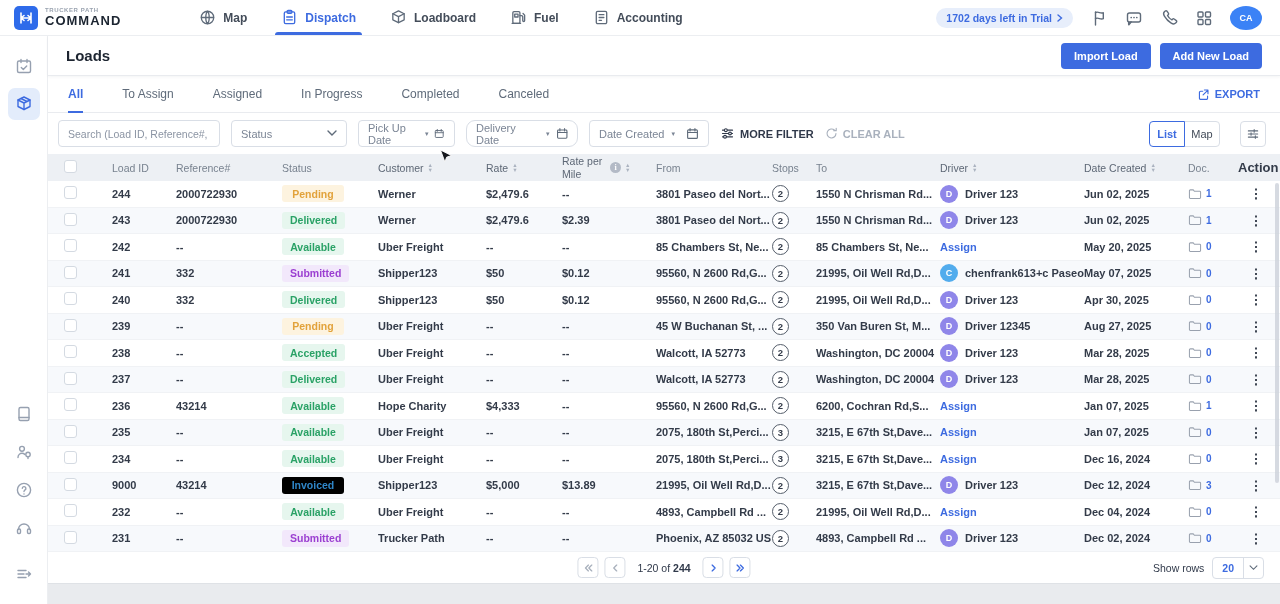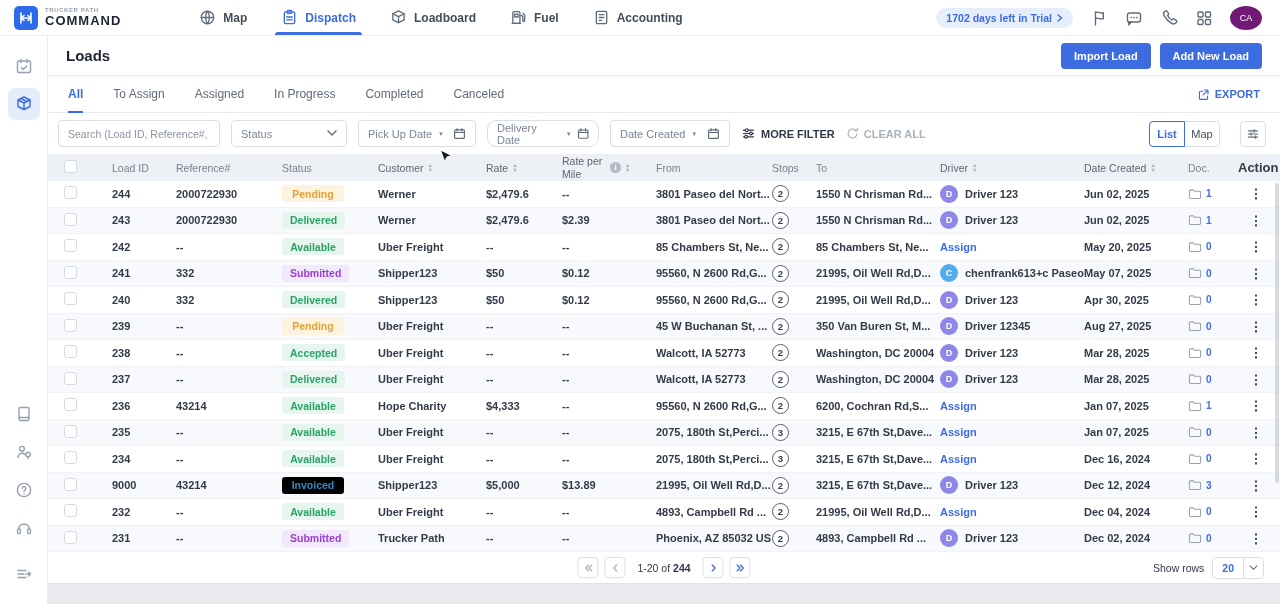--- a/index.html
+++ b/index.html
@@ -15,58 +15,58 @@
   .logo-text .tp { font-size:6px; letter-spacing:.6px; color:#9aa3b0; font-weight:700; }
   .logo-text .cmd { font-size:13px; letter-spacing:1px; color:#1c2531; font-weight:700; }
   .nav { display:flex; align-items:center; gap:34px; height:100%; }
   .nav-item { display:flex; align-items:center; gap:7px; height:100%; position:relative; cursor:pointer; color:#434c59; font-weight:700; font-size:12px; }
   .nav-item.active { color:#3d6be0; }
   .nav-item.active .ic { stroke:#3d6be0; }
   .nav-item.active::after { content:""; position:absolute; left:-6px; right:-6px; bottom:0; height:3px; border-radius:3px 3px 0 0; background:#3d6be0; }
   .top-right { margin-left:auto; display:flex; align-items:center; gap:17px; }
   .trial-badge { background:#e7eefb; color:#3d6be0; font-weight:700; font-size:10.5px; padding:4px 10px; border-radius:11px; display:flex; align-items:center; gap:5px; cursor:pointer; }
   .tb-icon { cursor:pointer; }
-  .avatar { width:32px; height:24px; border-radius:50%; background:#701a75; color:#fff; font-size:9px; font-weight:400; display:flex; align-items:center; justify-content:center; cursor:pointer; }
+  .avatar { width:32px; height:24px; border-radius:50%; background:#3b82f6; color:#fff; font-size:9px; font-weight:700; display:flex; align-items:center; justify-content:center; cursor:pointer; }
 
   
   .body-row { display:flex; height:568px; }
   .sidebar { width:48px; background:#fff; border-right:1px solid #eceef1; display:flex; flex-direction:column; align-items:center; padding:14px 0 8px; }
   .side-btn { width:32px; height:32px; border-radius:7px; display:flex; align-items:center; justify-content:center; cursor:pointer; margin-bottom:6px; }
   .side-btn .ic { stroke:#96a0b0; }
   .side-btn.active { background:#e3ecfb; }
   .side-btn.active .ic { stroke:#3d6be0; }
   .side-spacer { flex:1; }
   .side-foot { display:flex; flex-direction:column; align-items:center; }
   .main { flex:1; display:flex; flex-direction:column; background:#fff; min-width:0; }
 
   
   .page-header { height:40px; display:flex; align-items:center; padding:0 18px; border-bottom:1px solid #e9ebef; box-shadow:0 1px 3px rgba(20,30,50,.05); position:relative; z-index:4; }
   .page-title { font-size:15px; font-weight:700; color:#1d2531; }
   .ph-buttons { margin-left:auto; display:flex; gap:9px; }
   .btn-primary { background:#3d6be0; color:#fff; border:none; font-family:inherit; font-size:11px; font-weight:700; height:26px; padding:0 13px; border-radius:4px; cursor:pointer; }
 
   
-  .tabs-row { height:37px; display:flex; align-items:stretch; padding:0 20px; border-bottom:1px solid #e9ebef; }
+  .tabs-row { height:37px; display:flex; align-items:stretch; padding:0 20px; border-bottom:1px solid #e9ebef;gap:9px; }
   .tab { display:flex; align-items:center; margin-right:30px; font-size:12px; color:#5f6b7a; cursor:pointer; position:relative; }
   .tab.active { color:#3d6be0; font-weight:700; }
   .tab.active::after { content:""; position:absolute; left:0; right:0; bottom:-1px; height:2px; background:#3d6be0; }
   .export-btn { margin-left:auto; display:flex; align-items:center; gap:5px; color:#3d6be0; font-weight:700; font-size:11px; cursor:pointer; }
   .export-btn .ic { stroke:#3d6be0; }
 
   
   .filters-row { height:41px; display:flex; align-items:center; padding:0 14px 0 10px; gap:11px; }
   .f-box { height:27px; border:1px solid #d9dee6; border-radius:4px; display:flex; align-items:center; padding:0 9px; color:#7b8595; background:#fff; cursor:pointer; }
   .f-search { width:162px; }
   .f-search input { border:none; outline:none; width:100%; font-family:inherit; font-size:10.5px; color:#333b49; background:transparent; }
   .f-search input::placeholder { color:#8b94a3; }
   .f-status { width:116px; justify-content:space-between; }
   .f-date { justify-content:space-between; gap:6px; }
   .f-date .dlbl { display:flex; align-items:center; gap:7px; }
   .caret-sm { font-size:7px; color:#7b8595; }
-  .f-pickup { width:118px; } .f-delivery { width:112px;border-radius:9px; } .f-created { width:120px; }
+  .f-pickup { width:97px; } .f-delivery { width:112px;border-radius:9px; } .f-created { width:120px; }
   .f-link { display:flex; align-items:center; gap:5px; font-weight:700; font-size:11px; color:#30394a; cursor:pointer; }
   .f-link.muted { color:#a9b1bd; }
   .f-link.muted .ic { stroke:#a9b1bd; }
   .f-link .ic { stroke:#30394a; }
   .view-toggle { margin-left:auto; display:flex; }
   .vt-btn { height:26px; width:36px; display:flex; align-items:center; justify-content:center; border:1px solid #d9dee6; background:#fff; font-size:11px; color:#434c59; cursor:pointer; }
   .vt-btn.first { border-radius:4px 0 0 4px; }
   .vt-btn.last { border-radius:0 4px 4px 0; margin-left:-1px; }
   .vt-btn.active { border-color:#3d6be0; color:#3d6be0; font-weight:700; position:relative; z-index:1; }
   .cols-btn { width:26px; height:26px; border:1px solid #d9dee6; border-radius:4px; display:flex; align-items:center; justify-content:center; cursor:pointer; background:#fff; }

